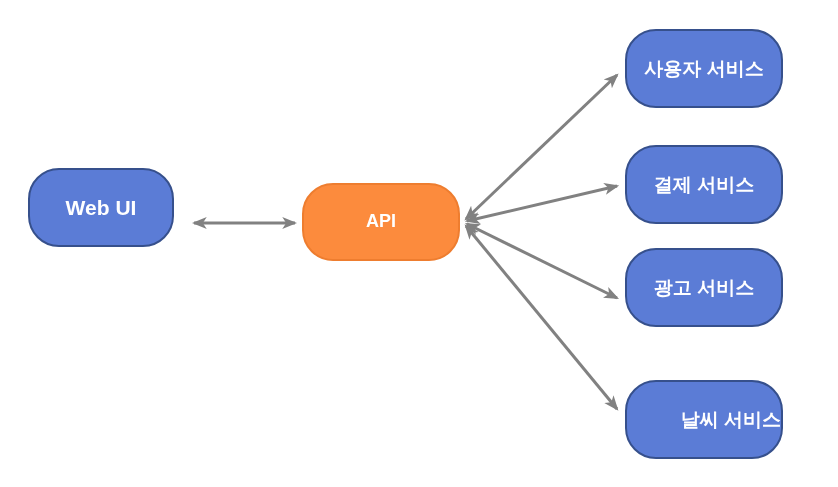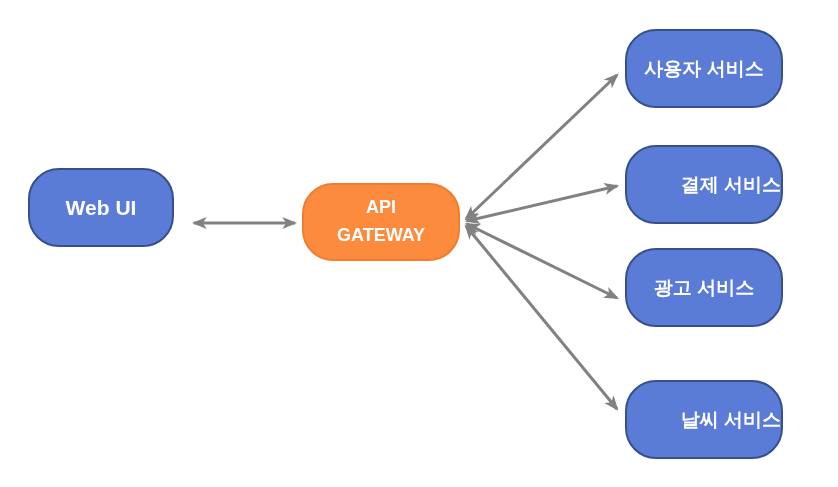--- a/index.html
+++ b/index.html
@@ -59,21 +59,21 @@
     line-height: 1.55;
   }
   #node-gateway .gw-line { display: block; }
   .service {
     left: 625px;
     width: 158px;
     height: 79px;
     font-size: 19px;
   }
   #node-service-0 { top: 29px; }
-  #node-service-1 { top: 145px; align-items: flex-end; }
+  #node-service-1 { top: 145px; }
   #node-service-2 { top: 248px; }
   #node-service-3 { top: 380px; align-items: flex-end; }
 </style>
 </head>
 <body>
 
 <div class="canvas">
 
   <svg class="arrows" viewBox="0 0 838 487" xmlns="http://www.w3.org/2000/svg">
     <defs>
@@ -89,21 +89,20 @@
       <line x1="466" y1="226" x2="617" y2="409" marker-start="url(#ah)" marker-end="url(#ah)"></line>
     </g>
   </svg>
 
   <div class="node blue" id="node-web-ui">
     <span>Web UI</span>
   </div>
 
   <div class="node orange" id="node-gateway">
     <span class="gw-line">API</span>
-    <span class="gw-line">GATEWAY</span>
   </div>
 
   <div class="node blue service" id="node-service-0">
     <span>사용자 서비스</span>
   </div>
 
   <div class="node blue service" id="node-service-1">
     <span>결제 서비스</span>
   </div>
 

